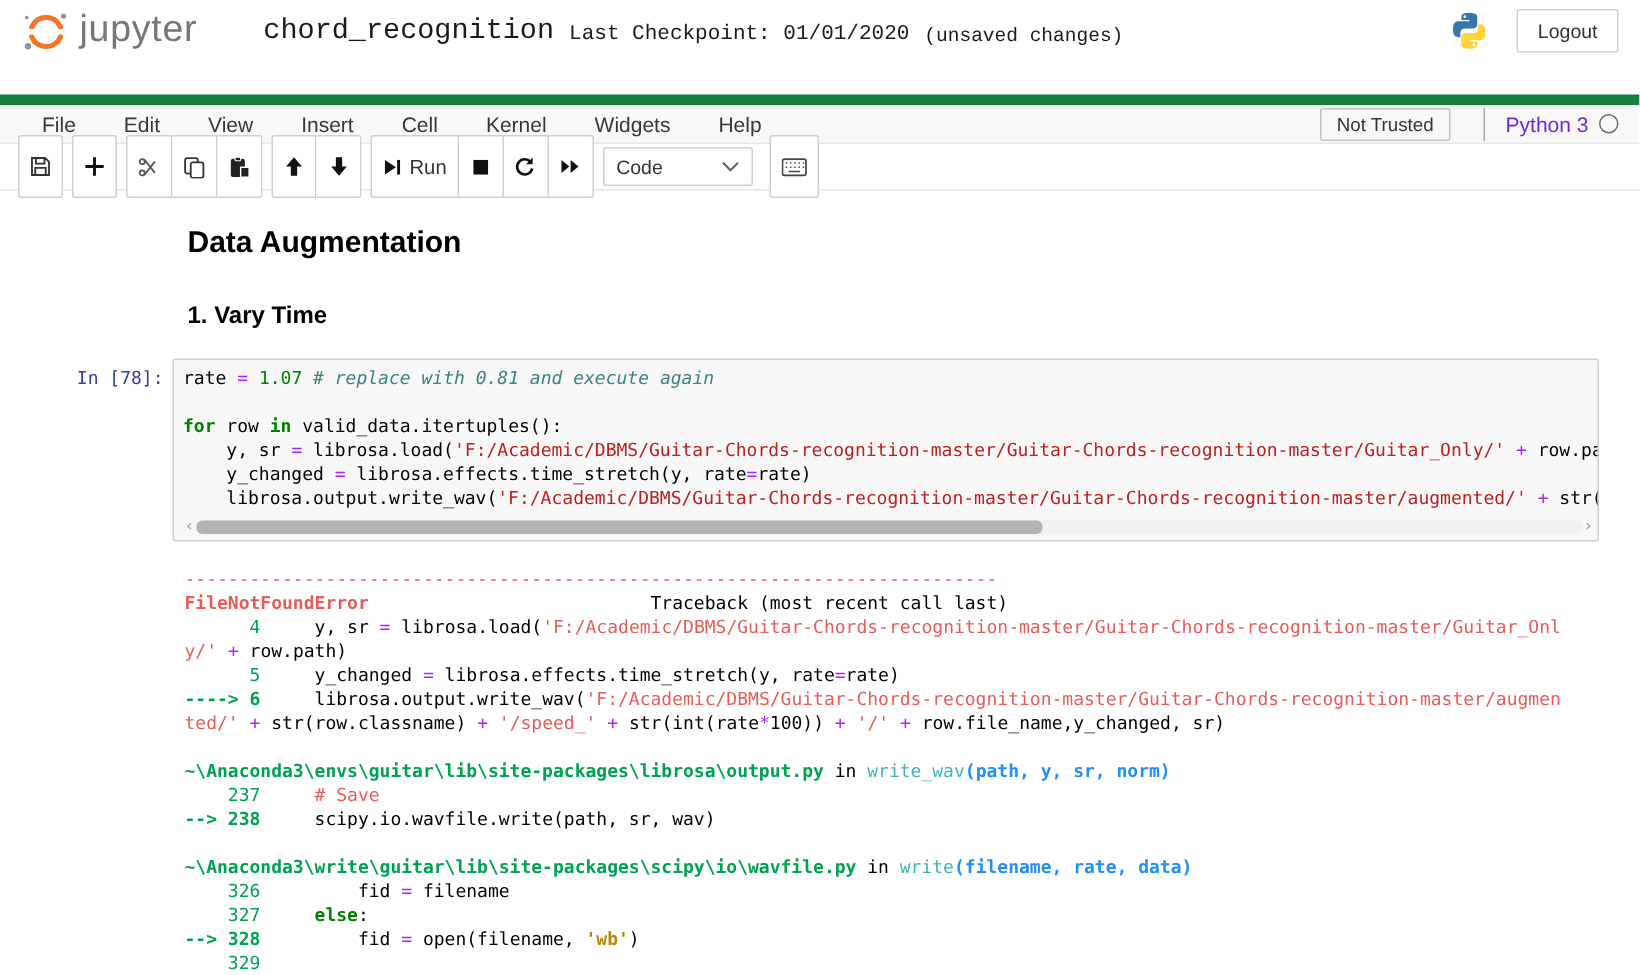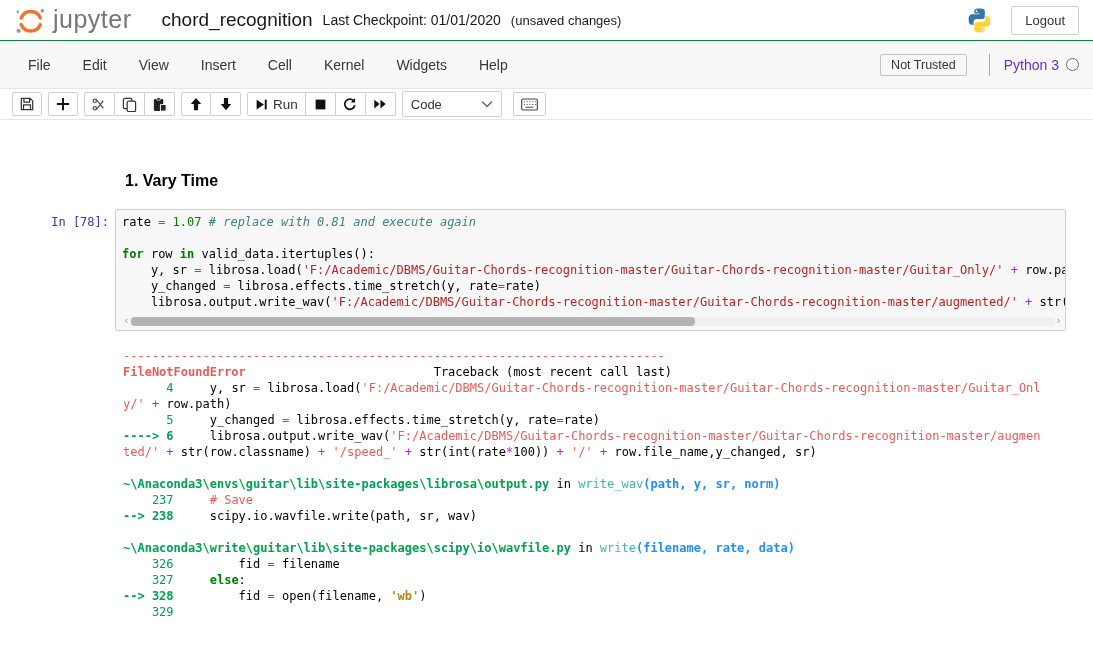--- a/index.html
+++ b/index.html
@@ -3,44 +3,44 @@
 <meta charset="utf-8">
 <style>
   * { margin:0; padding:0; box-sizing:border-box; }
   html,body { width:1093px; height:650px; overflow:hidden; background:#fff;
     font-family:"Liberation Sans", sans-serif; }
 
   
   .header { height:40px; display:flex; align-items:center; padding:0 14px; background:#fff; }
   .logo { display:flex; align-items:center; gap:6px; cursor:pointer; }
   .logo-text { font-size:25px; color:#767677; letter-spacing:0.5px; line-height:1; padding-bottom:2px; }
-  .title-wrap { display:flex; align-items:center; margin-left:30px; gap:10px; }
+  .title-wrap { display:flex; align-items:flex-end; margin-left:44px; gap:10px;font-family:Liberation Mono, monospace; }
   .nb-title { font-size:19px; color:#1a1a1a; }
   .checkpoint { font-size:14px; color:#1a1a1a; }
   .autosave { font-size:13px; color:#1a1a1a; }
   .header-right { margin-left:auto; display:flex; align-items:center; gap:18px; }
   .logout-btn { font-size:13px; color:#333; background:#fff; border:1px solid #cfcfcf;
     border-radius:2px; padding:6px 13px; cursor:pointer; }
 
   
-  .menubar { height:49px; background:#f8f8f8; border-top:1px solid #15803d; border-bottom:1px solid #e7e7e7;
-    display:flex; align-items:center; padding:0 14px 0 12px; }
+  .menubar { height:33px; background:#f8f8f8; border-top:7px solid #15803d; border-bottom:1px solid #e7e7e7;
+    display:flex; align-items:center; padding:0 14px 0 12px;margin-top:23px; }
   .menu-item { font-size:14px; color:#373737; padding:7px 16px; cursor:pointer; }
   .menubar-right { margin-left:auto; display:flex; align-items:center; }
   .not-trusted { font-size:12.5px; color:#333; border:1px solid #c3c3c3; border-radius:2px;
     padding:3px 10px; background:transparent; }
   .kernel-divider { width:1px; height:22px; background:#a9a9a9; margin:0 14px 0 22px; }
   .kernel-name { font-size:14px; color:#6d28d9; margin-right:7px; }
   .kernel-circle { width:13px; height:13px; border:1.5px solid #6f6f6f; border-radius:50%; display:inline-block; }
 
   
   .toolbar { height:31px; display:flex; align-items:center; gap:6px; padding:0 0 0 12px;
     background:#fff; border-bottom:1px solid #e7e7e7; }
   .btn-group { display:flex; }
-  .tb-btn { height:24px; min-width:30px; padding:0 7px; background:#fff; border:1px solid #cfcfcf;
+  .tb-btn { height:42px; min-width:30px; padding:0 7px; background:#fff; border:1px solid #cfcfcf;
     display:flex; align-items:center; justify-content:center; gap:5px; cursor:pointer; color:#333; }
   .btn-group .tb-btn + .tb-btn { border-left:none; }
   .btn-group .tb-btn:first-child { border-radius:2px 0 0 2px; }
   .btn-group .tb-btn:last-child { border-radius:0 2px 2px 0; }
   .btn-group .tb-btn:only-child { border-radius:2px; }
   .run-label { font-size:13.5px; color:#333; }
   .cell-type-select { width:100px; height:26px; border:1px solid #cfcfcf; border-radius:2px; background:#fff;
     display:flex; align-items:center; justify-content:space-between; padding:0 8px; font-size:13px; color:#333; cursor:pointer; }
   .tb-icon { display:block; }
 
@@ -207,20 +207,21 @@
       <svg class="tb-icon" width="17" height="13" viewBox="0 0 18 13">
           <rect x="0.7" y="0.7" width="16.6" height="11.6" rx="1.5" fill="none" stroke="#444" stroke-width="1.2"></rect>
           <path stroke="#444" stroke-width="1.1" d="M3 3.5h1M6 3.5h1M9 3.5h1M12 3.5h1M15 3.5h1M3 6.5h1M6 6.5h1M9 6.5h1M12 6.5h1M15 6.5h1M5 9.5h8"></path>
         </svg>
     </button>
   </div>
 </div>
 
 <div class="notebook">
 
+  <div class="md-h1">Data Augmentation</div>
   <div class="md-h2">1. Vary Time</div>
 
   <div class="code-cell">
     <div class="prompt">In [78]:</div>
     <div class="input-area">
       <div>
           <div class="cl"><span>rate </span><span class="tk-op">=</span><span> </span><span class="tk-num">1.07</span><span> </span><span class="tk-cmt"># replace with 0.81 and execute again</span></div>
           <div class="cl">&nbsp;</div>
           <div class="cl"><span class="tk-kw">for</span><span> row </span><span class="tk-kw">in</span><span> valid_data.itertuples():</span></div>
           <div class="cl"><span>    y, sr </span><span class="tk-op">=</span><span> librosa.load(</span><span class="tk-str">'F:/Academic/DBMS/Guitar-Chords-recognition-master/Guitar-Chords-recognition-master/Guitar_Only/'</span><span> </span><span class="tk-op">+</span><span> row.path)</span></div>

